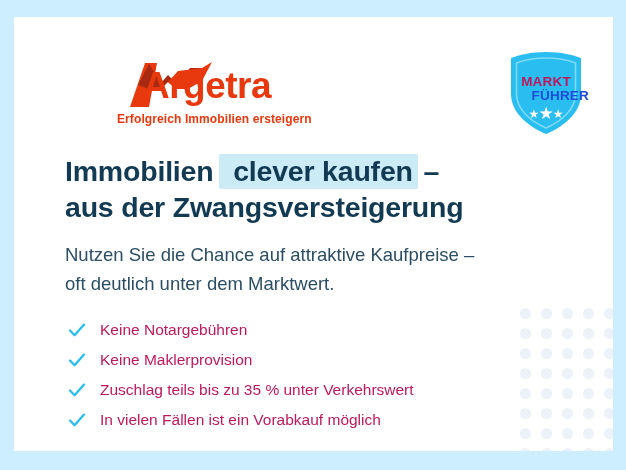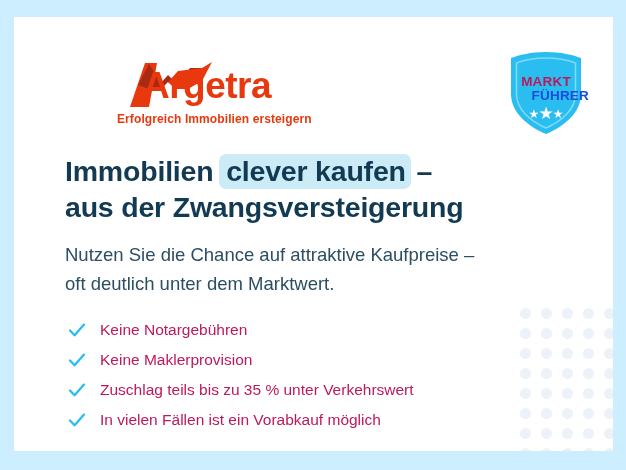--- a/index.html
+++ b/index.html
@@ -141,23 +141,23 @@
     width: 470px;
     font-size: 28.5px;
     font-weight: bold;
     color: #123A52;
     line-height: 36px;
     letter-spacing: -0.2px;
   }
   .headline .hl-line { display: block; white-space: nowrap; }
   .headline .hilite {
     background: #CBEBF7;
-    padding: 1px 5px 2px 7px;
+    padding: 1px 5px 2px 14px;
     margin: 0 -2px;
-    border-radius: 7px;
+    border-radius: 2px;
   }
 
   
   .subhead {
     position: absolute;
     left: 51px;
     top: 223px;
     width: 480px;
     font-size: 18.5px;
     color: #2B4E63;

